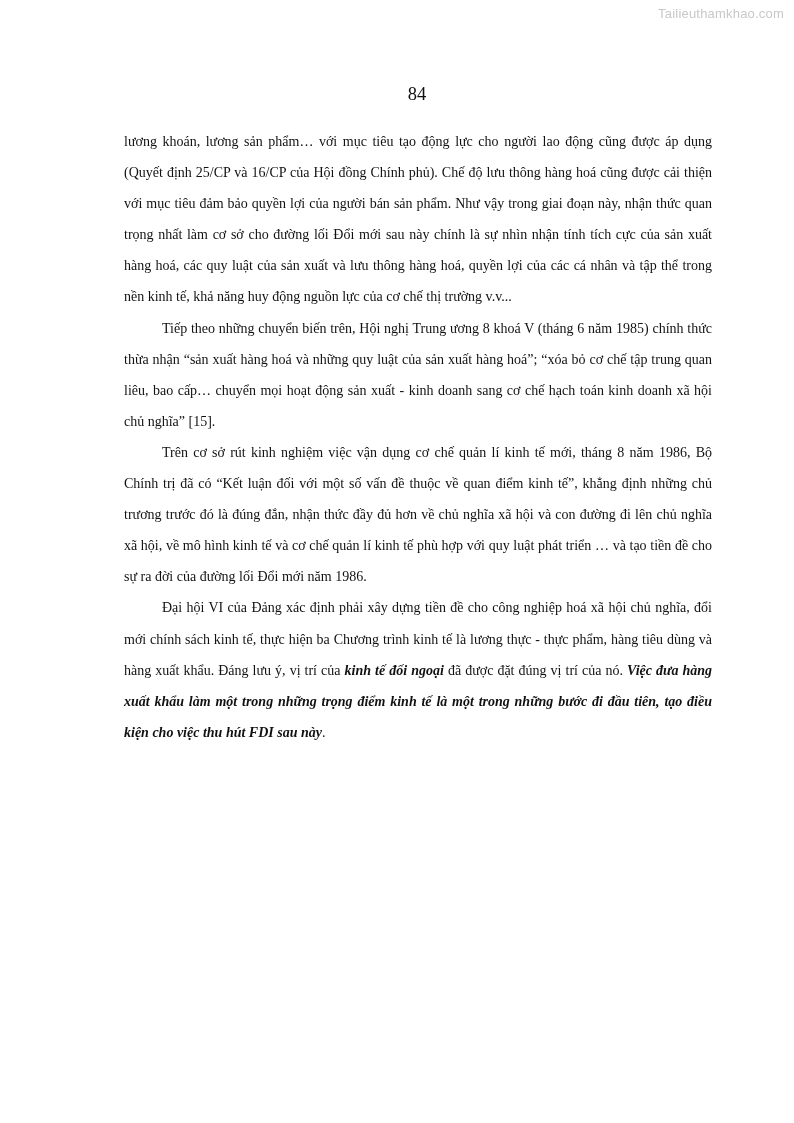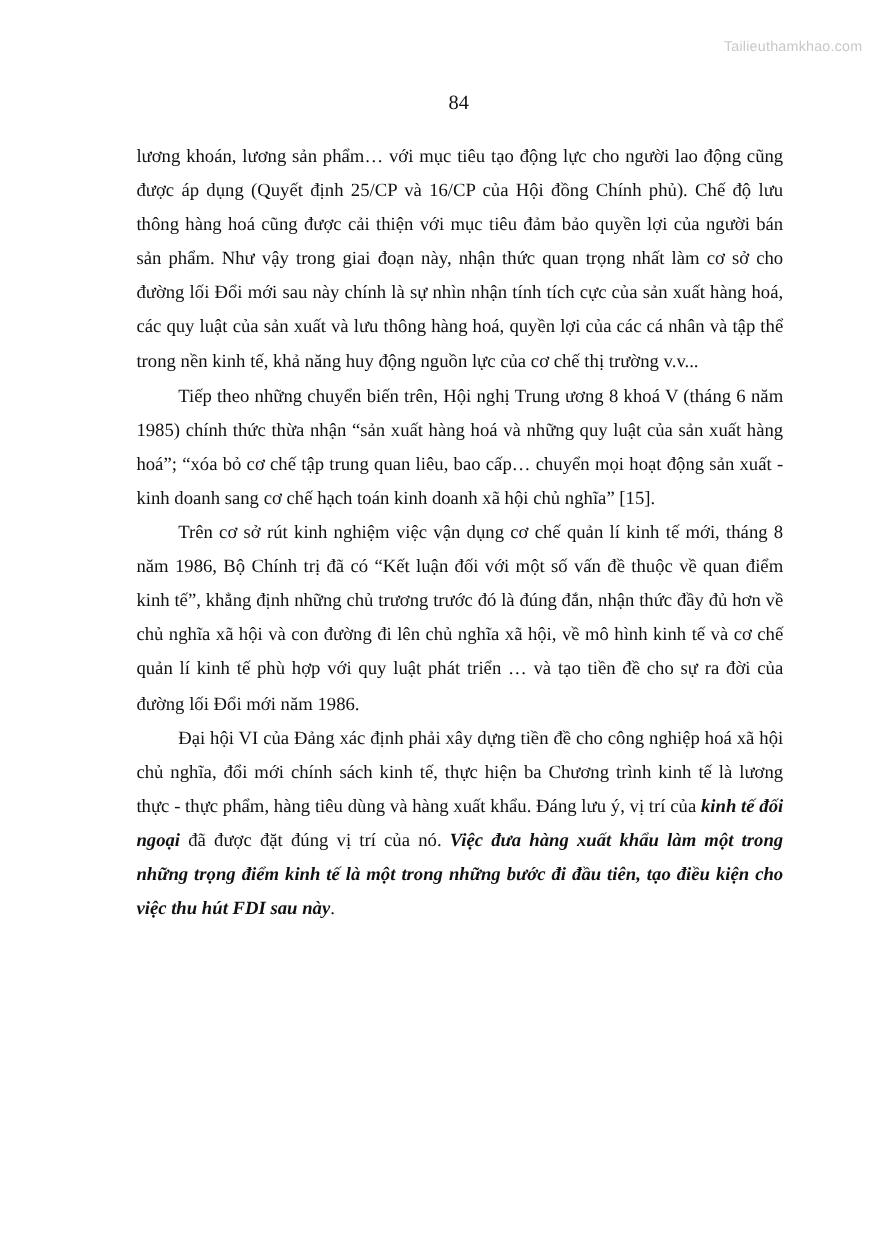--- a/index.html
+++ b/index.html
@@ -16,36 +16,35 @@
       color: #111111;
     }
     .watermark {
       position: absolute;
       top: 6px;
       right: 10px;
       font-family: "Liberation Sans", "DejaVu Sans", sans-serif;
       font-size: 13px;
       color: #c8c8c8;
       letter-spacing: 0.2px;
-      margin-top: 28px;
     }
     .page-number {
       position: absolute;
       top: 84px;
       left: 0;
       width: 834px;
       text-align: center;
       font-size: 18.5px;
     }
     .body-text {
       position: absolute;
       top: 126px;
       left: 124px;
       width: 588px;
-      font-size: 17px;
+      font-size: 14px;
       line-height: 31.1px;
       text-align: justify;
     }
     .para {
       margin: 0;
       text-indent: 0;
     }
     .para.indent {
       text-indent: 38px;
     }

